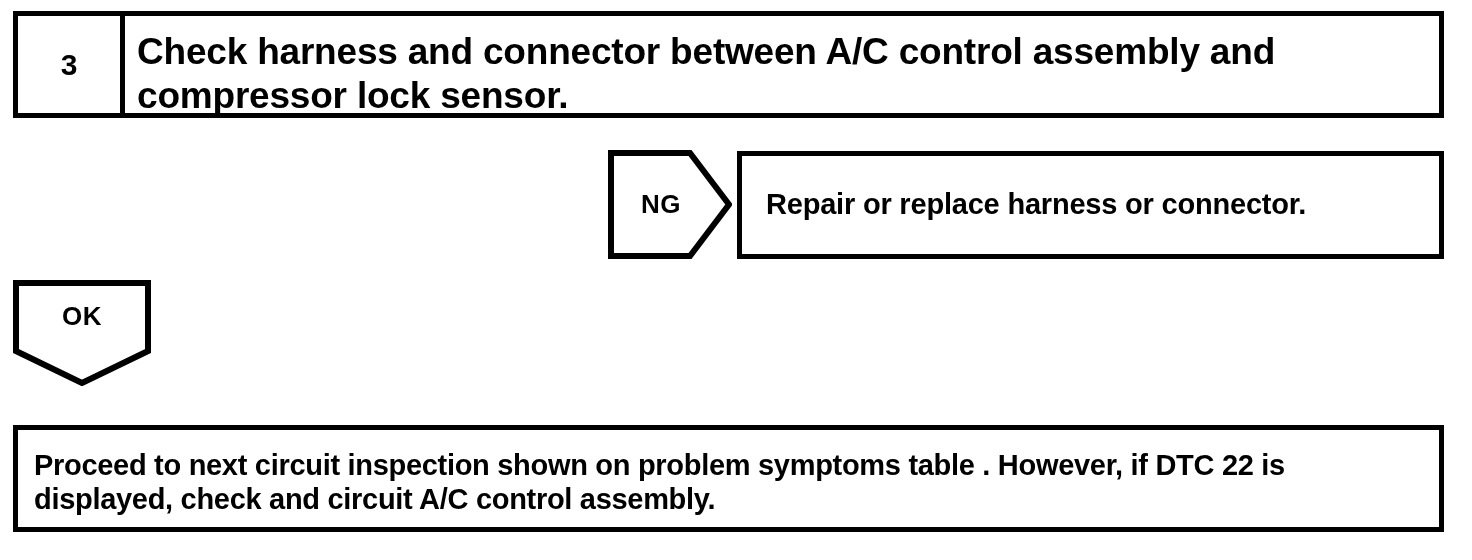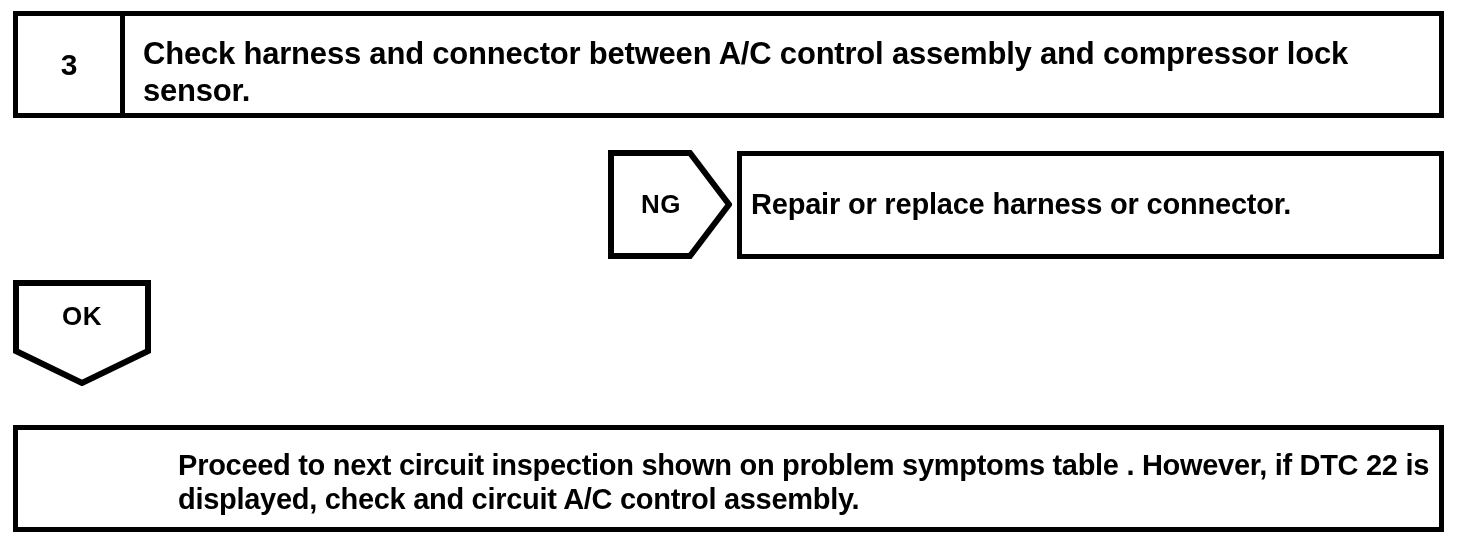--- a/index.html
+++ b/index.html
@@ -54,25 +54,25 @@
     letter-spacing: 0px;
   }
   .step-text-cell {
     flex: 1 1 auto;
     display: flex;
     align-items: flex-start;
     padding: 14px 10px 0 12px;
     box-sizing: border-box;
   }
   .step-text {
-    font-size: 31px;
+    font-size: 37px;
     font-weight: bold;
     line-height: 1.18;
     letter-spacing: -0.2px;
-    margin: 6px;
+    margin: 0;
   }
 
   
   .ng-arrow {
     position: absolute;
     left: 608px;
     top: 150px;
     width: 124px;
     height: 109px;
   }
@@ -99,21 +99,21 @@
     position: absolute;
     left: 737px;
     top: 151px;
     width: 707px;
     height: 108px;
     border: 5px solid #000000;
     box-sizing: border-box;
     background: #ffffff;
     display: flex;
     align-items: center;
-    padding-left: 9px;
+    padding-left: 24px;
   }
   .ng-result-text {
     font-size: 29px;
     font-weight: bold;
     letter-spacing: -0.2px;
     line-height: 1.15;
   }
 
   
   .ok-arrow {
@@ -149,21 +149,20 @@
     left: 13px;
     top: 425px;
     width: 1431px;
     height: 107px;
     border: 5px solid #000000;
     box-sizing: border-box;
     background: #ffffff;
     display: flex;
     align-items: flex-start;
     padding: 18px 10px 0 16px;
-    justify-content: flex-end;
   }
   .outcome-text {
     font-size: 29px;
     font-weight: bold;
     line-height: 1.18;
     letter-spacing: -0.3px;
     margin: 0;
   }
 </style>
 </head>

